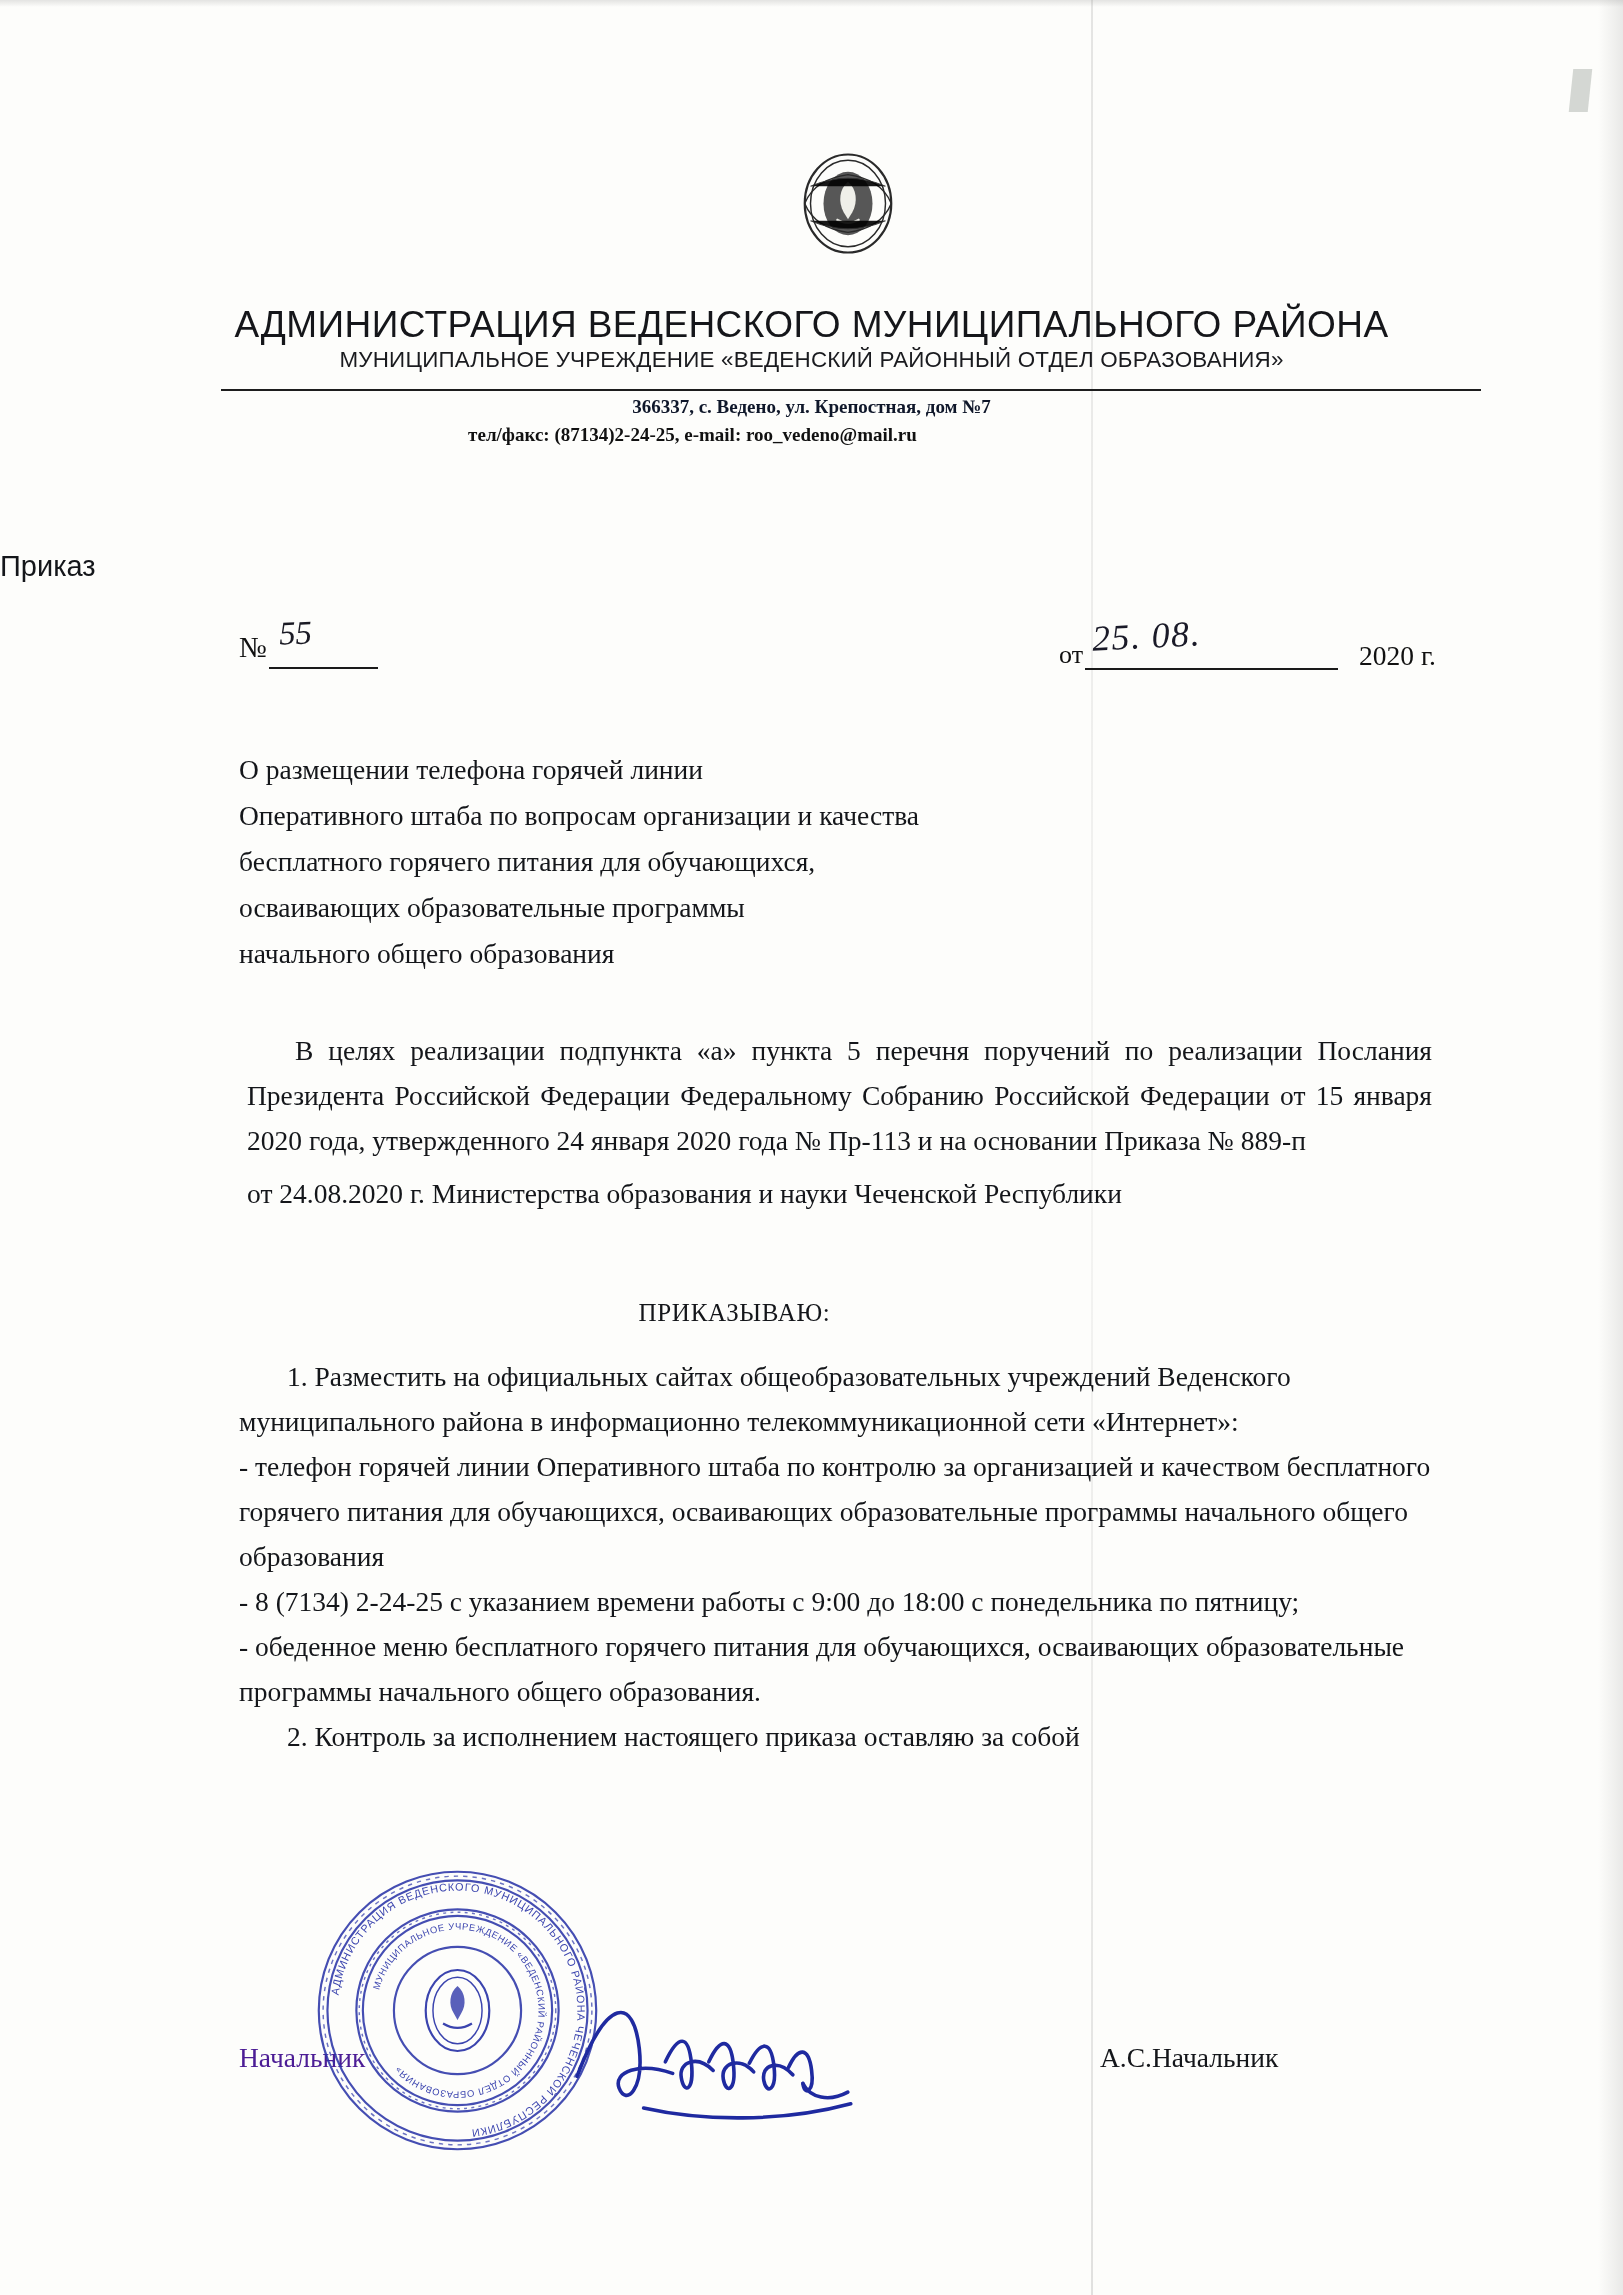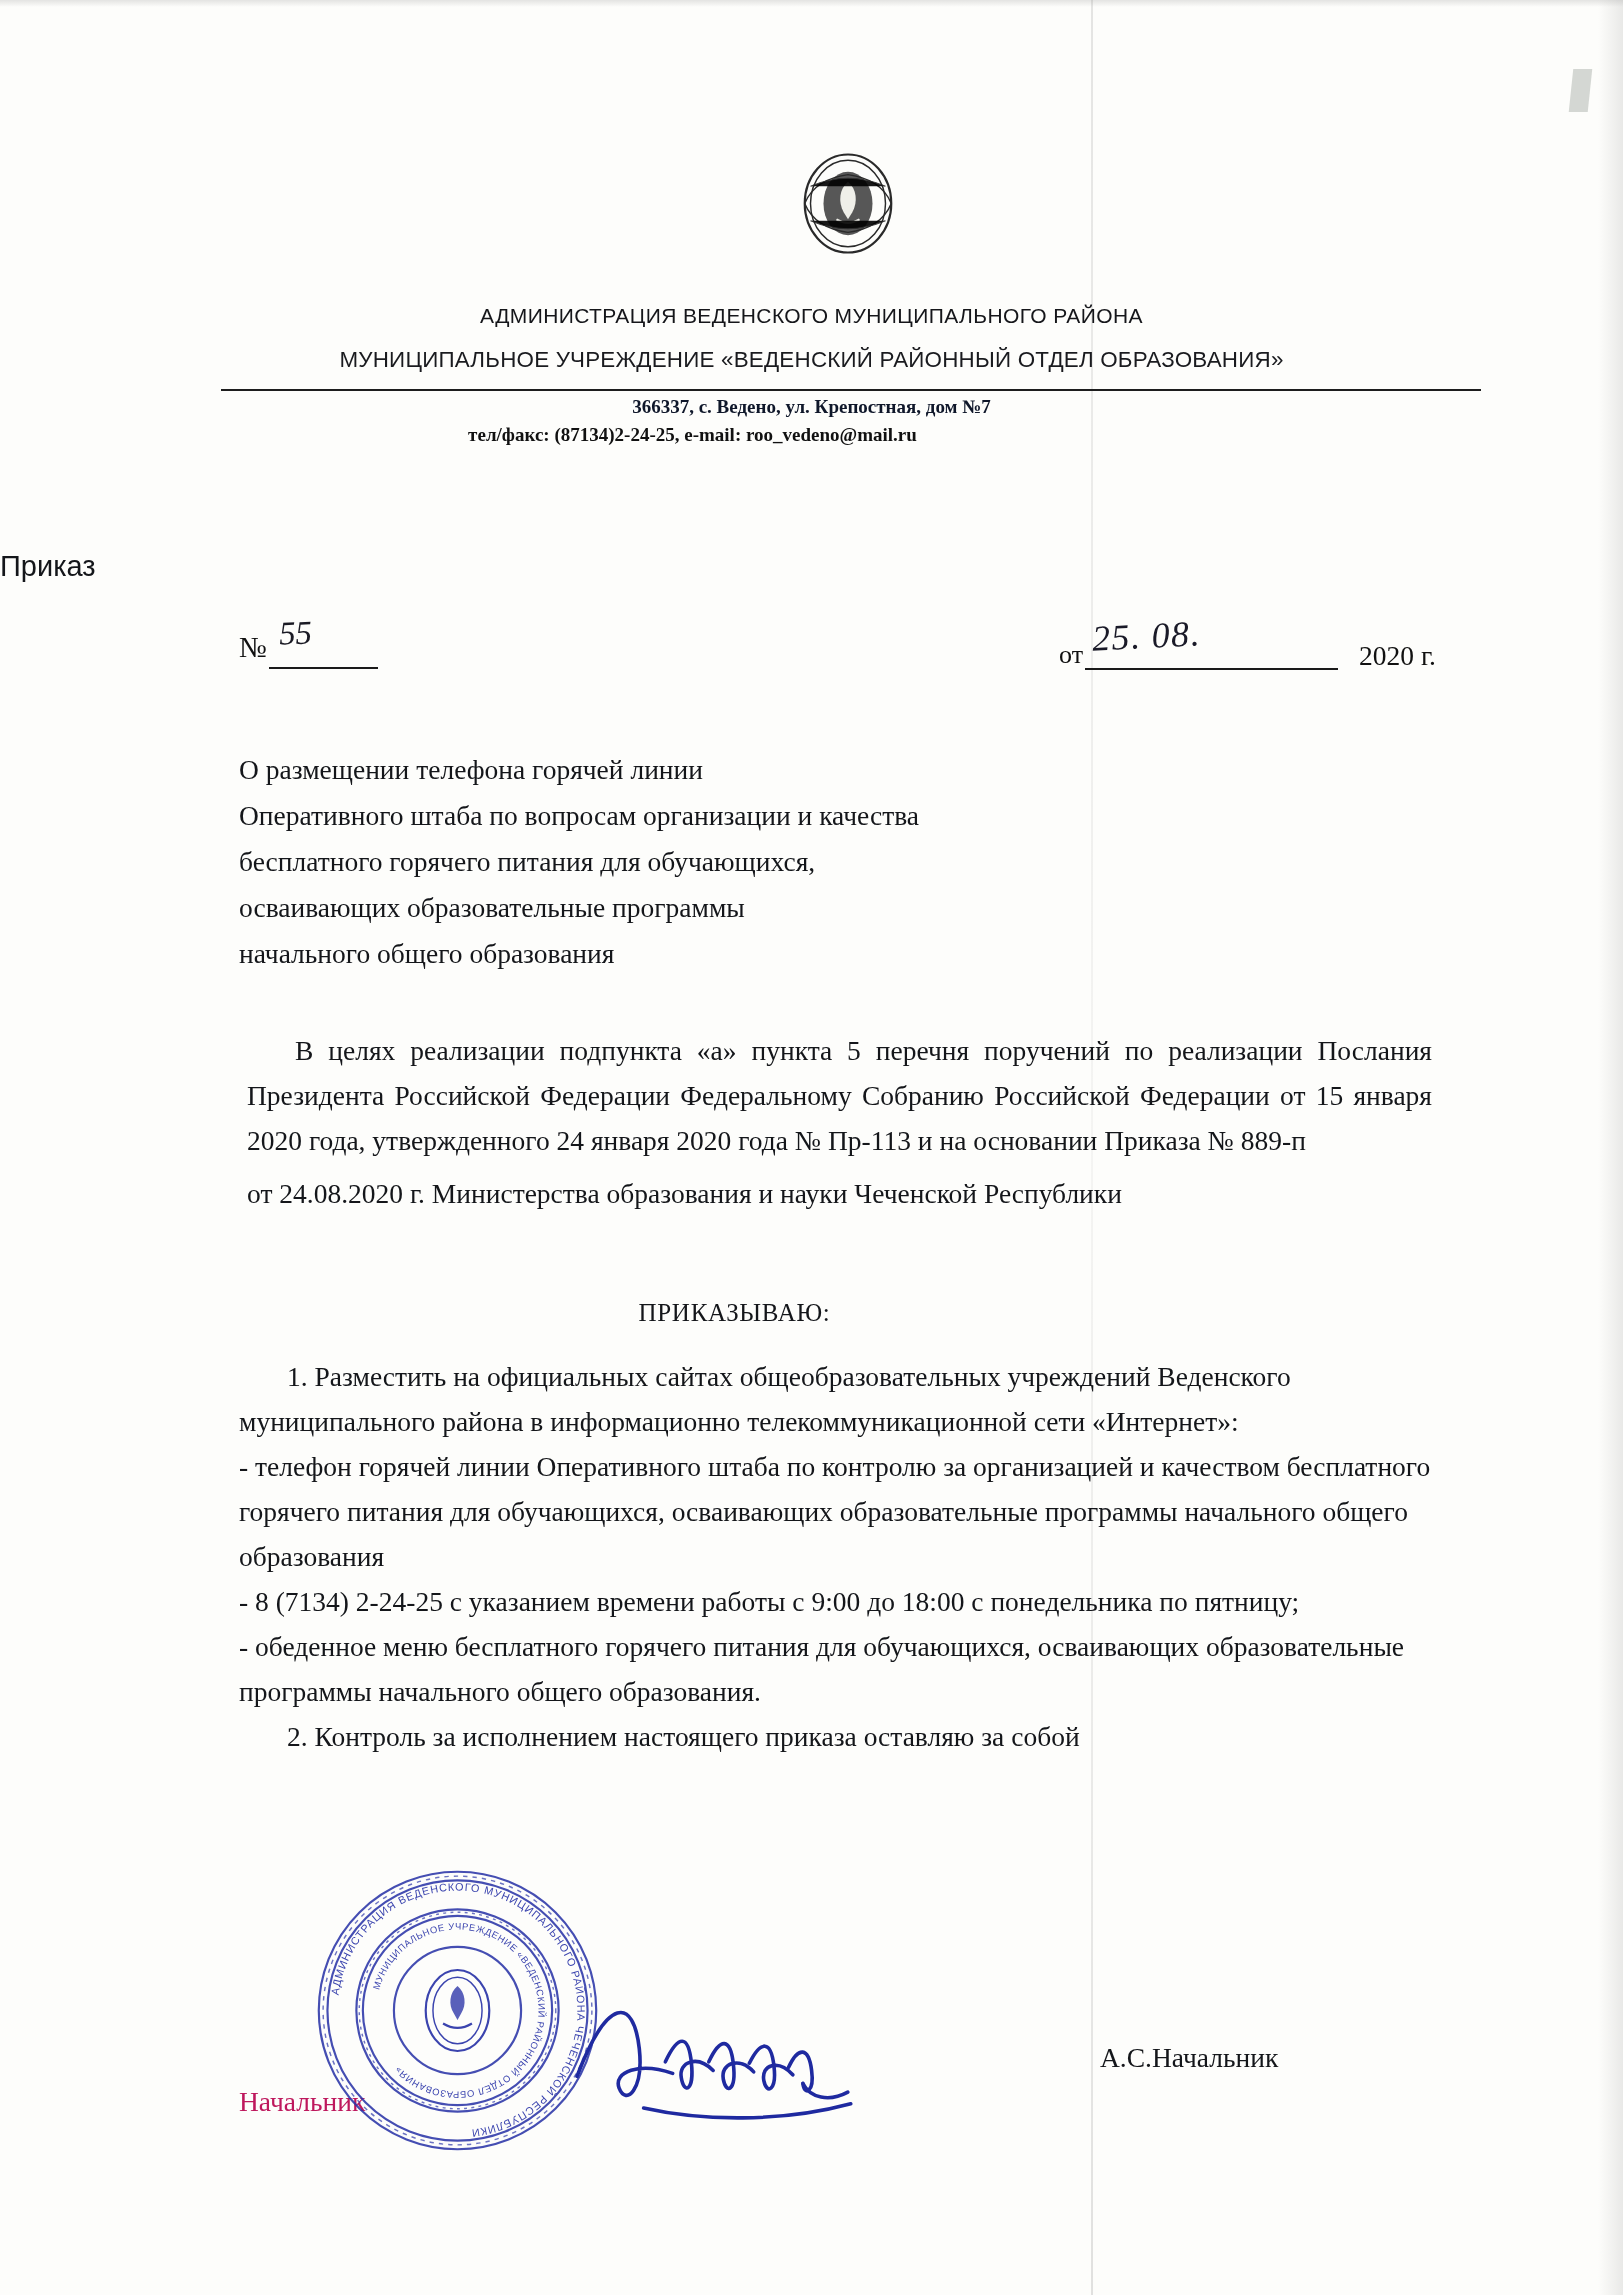--- a/index.html
+++ b/index.html
@@ -69,21 +69,21 @@
     top: 150px;
     width: 150px;
     height: 107px;
   }
   .header-org {
     position: absolute;
     left: 0;
     top: 304px;
     width: 1623px;
     text-align: center;
-    font-size: 21px;
+    font-size: 37px;
     letter-spacing: 0.4px;
     color: #15161a;
     font-family: "Liberation Sans", sans-serif;
   }
   .header-sub {
     position: absolute;
     left: 0;
     top: 347px;
     width: 1623px;
     text-align: center;
@@ -235,22 +235,21 @@
   }
   .body-text p { margin: 0; }
   .body-text .indent { text-indent: 48px; }
 
   
   .sign-role {
     position: absolute;
     left: 239px;
     top: 2042px;
     font-size: 27.5px;
-    color: #be185d;
-    margin-top: 44px;
+    color: #4c1d95;
   }
   .sign-name {
     position: absolute;
     left: 1100px;
     top: 2042px;
     font-size: 27.5px;
     color: #14161a;
   }
 
   

